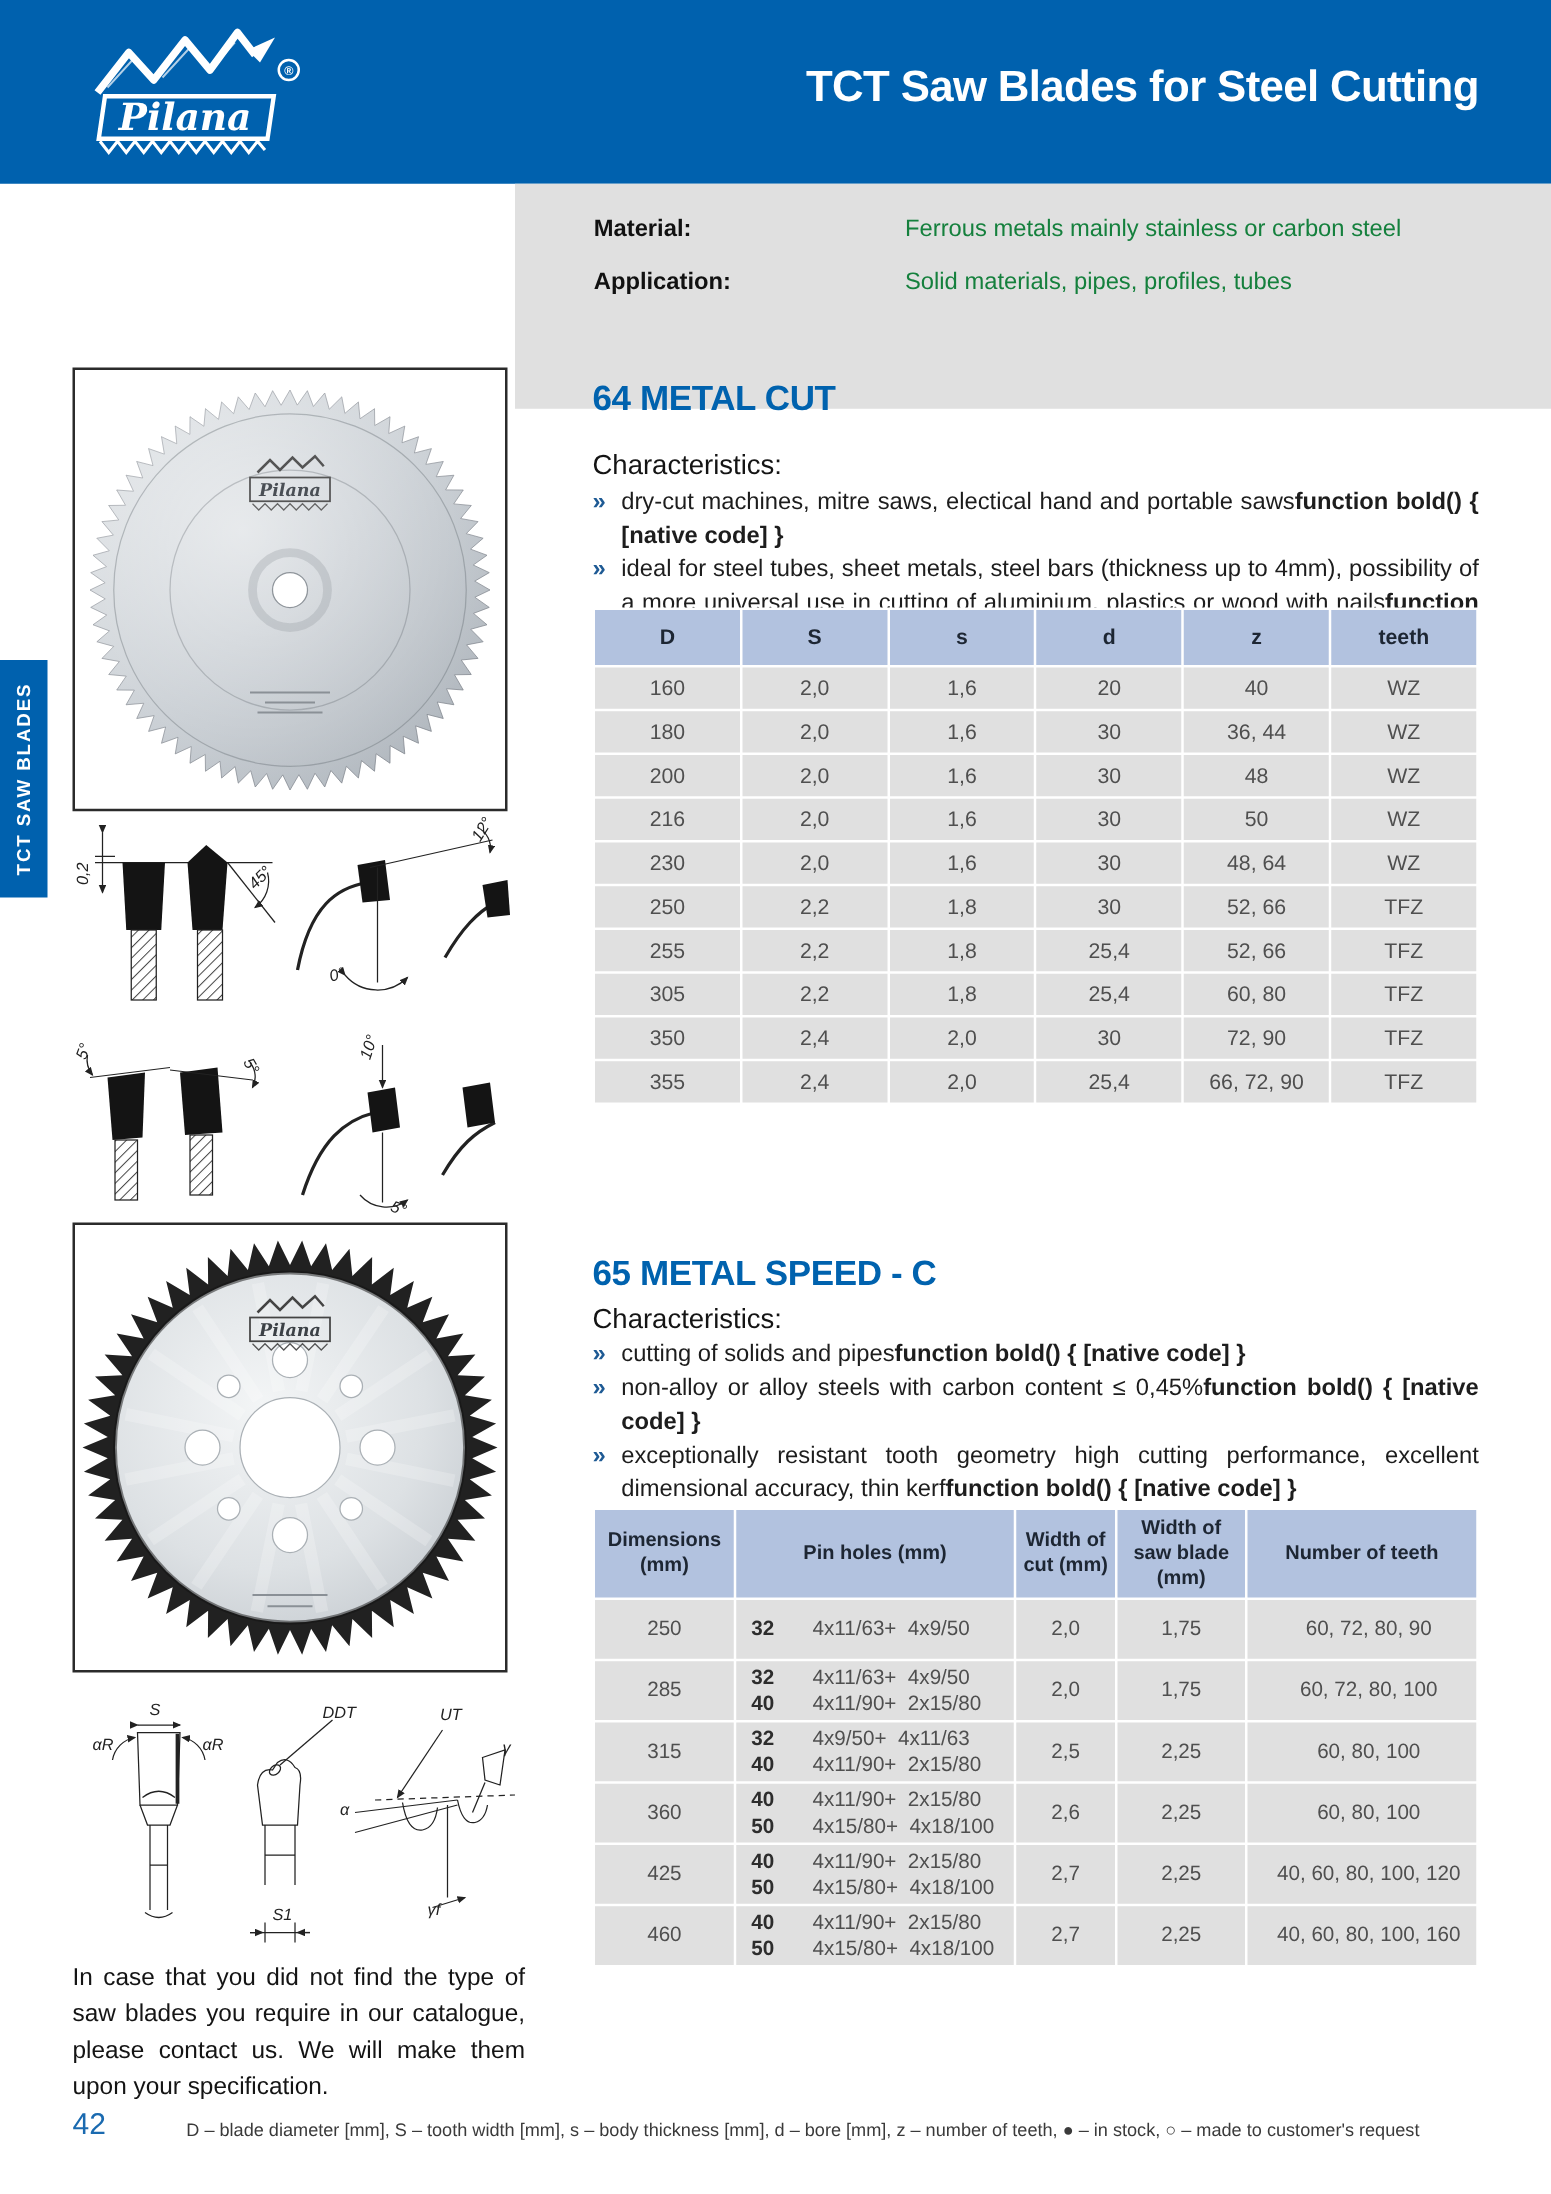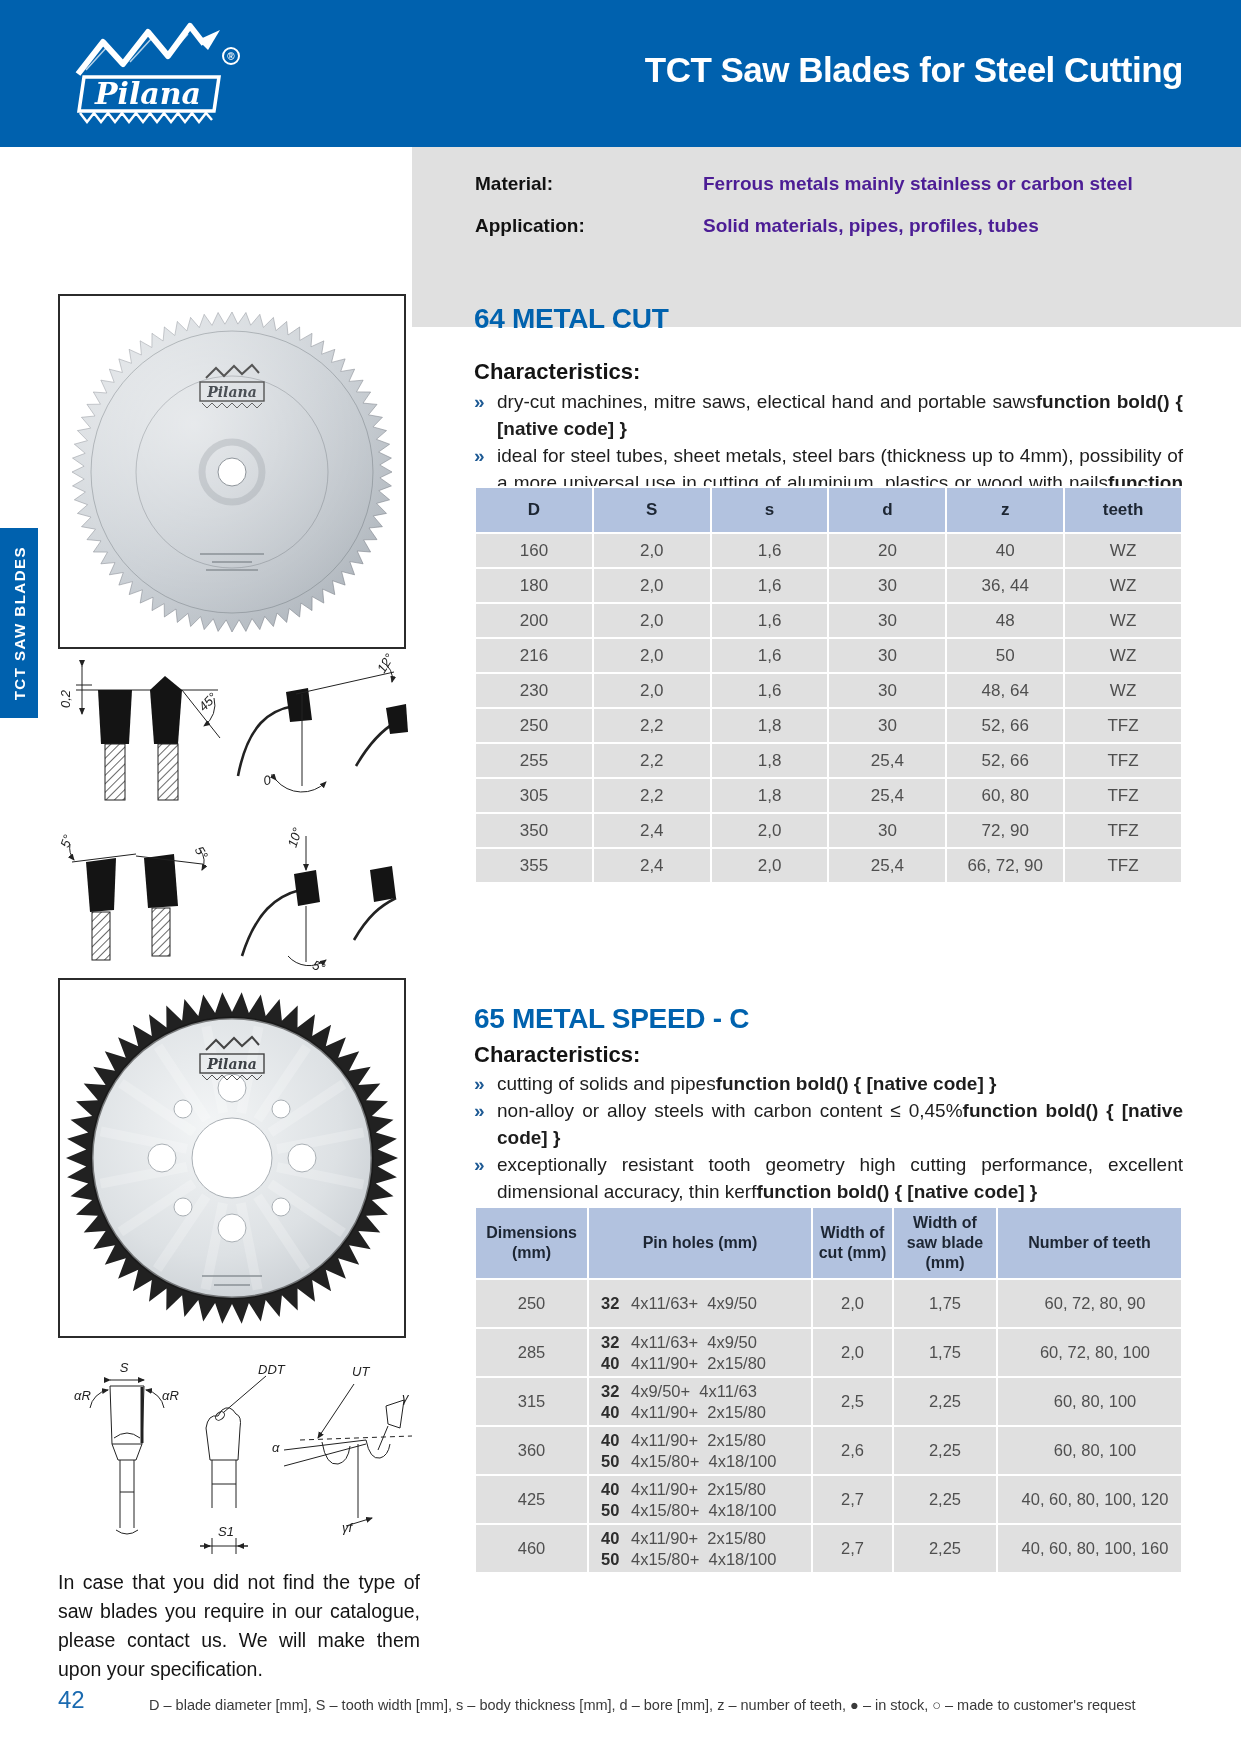--- a/index.html
+++ b/index.html
@@ -9,59 +9,59 @@
 
   
   .band{position:absolute;left:0;top:0;width:1241px;height:147px;background:#0061ae;}
   .page-title{position:absolute;top:50px;right:58px;color:#fff;font-size:35px;font-weight:bold;letter-spacing:-0.5px;}
   .logo{position:absolute;left:68px;top:14px;}
 
   
   .info-box{position:absolute;left:412px;top:147px;width:829px;height:180px;background:#e0e0e0;}
   .info-row{position:absolute;left:63px;font-size:19px;}
   .info-label{font-weight:bold;color:#111;}
-  .info-value{position:absolute;left:228px;top:0;white-space:nowrap;color:#4c1d95;font-weight:bold;}
+  .info-value{position:absolute;left:249px;top:0;white-space:nowrap;color:#15803d;font-weight:normal;}
   .row-material{top:26px;width:740px;}
   .row-application{top:68px;width:740px;}
 
   
   .side-tab{position:absolute;left:0;top:528px;width:38px;height:190px;background:#0061ae;
             display:flex;align-items:center;justify-content:center;}
   .side-tab span{writing-mode:vertical-rl;transform:rotate(180deg);color:#fff;font-weight:bold;
                  font-size:15px;letter-spacing:1.5px;white-space:nowrap;}
 
   
   .photo-box{position:absolute;background:#fff;border:2px solid #2b2b2b;}
   #photo1{left:58px;top:294px;width:344px;height:351px;}
   #photo2{left:58px;top:978px;width:344px;height:356px;}
 
   
   .content{position:absolute;left:474px;width:709px;}
   .sec-title{font-size:28px;font-weight:bold;color:#0062ae;letter-spacing:-0.3px;}
   #sec64-title{top:303px;}
   #sec65-title{top:1003px;}
-  .char-label{position:absolute;font-size:22px;font-weight:bold;color:#141414;}
+  .char-label{position:absolute;font-size:22px;font-weight:normal;color:#141414;}
   .bullets{position:absolute;margin:0;padding:0;list-style:none;font-size:19px;line-height:27px;color:#1d1d1d;}
   .bullets li{position:relative;padding-left:23px;text-align:justify;}
   .bullets .mark{position:absolute;left:0;color:#1e5a94;font-weight:bold;}
   .bullets b{font-weight:bold;}
 
   
   table{border-collapse:separate;border-spacing:2px;background:#fff;table-layout:fixed;position:absolute;}
   th{background:#b2c2df;color:#1d2633;font-weight:bold;vertical-align:middle;text-align:center;}
   td{background:#e0e0e0;color:#4f4f4f;text-align:center;vertical-align:middle;}
   #t64{left:474px;top:486px;width:709px;font-size:17px;}
   #t64 th{height:42px;font-size:17px;}
   #t64 td{height:31px;}
   #t65{left:474px;top:1206px;width:709px;font-size:16.5px;}
   #t65 th{height:66px;font-size:16px;line-height:20px;padding:2px 4px;}
   #t65 td{height:45px;}
   #t65 td.pins{text-align:left;padding-left:12px;}
   #t65 td.teeth{text-align:center;padding-left:12px;}
-  .pin-line{display:flex;gap:6px;line-height:21px;align-items:flex-end;}
+  .pin-line{display:flex;gap:25px;line-height:21px;align-items:flex-end;}
   .pin-line b{min-width:24px;color:#2d2d2d;}
   .pin-line span{white-space:pre;}
 
   
   .drawing{position:absolute;}
   #draw64{left:58px;top:652px;}
   #draw65{left:58px;top:1356px;}
   .drawing text{font-family:"Liberation Sans",sans-serif;font-size:13px;fill:#222;font-style:italic;}
 
   

